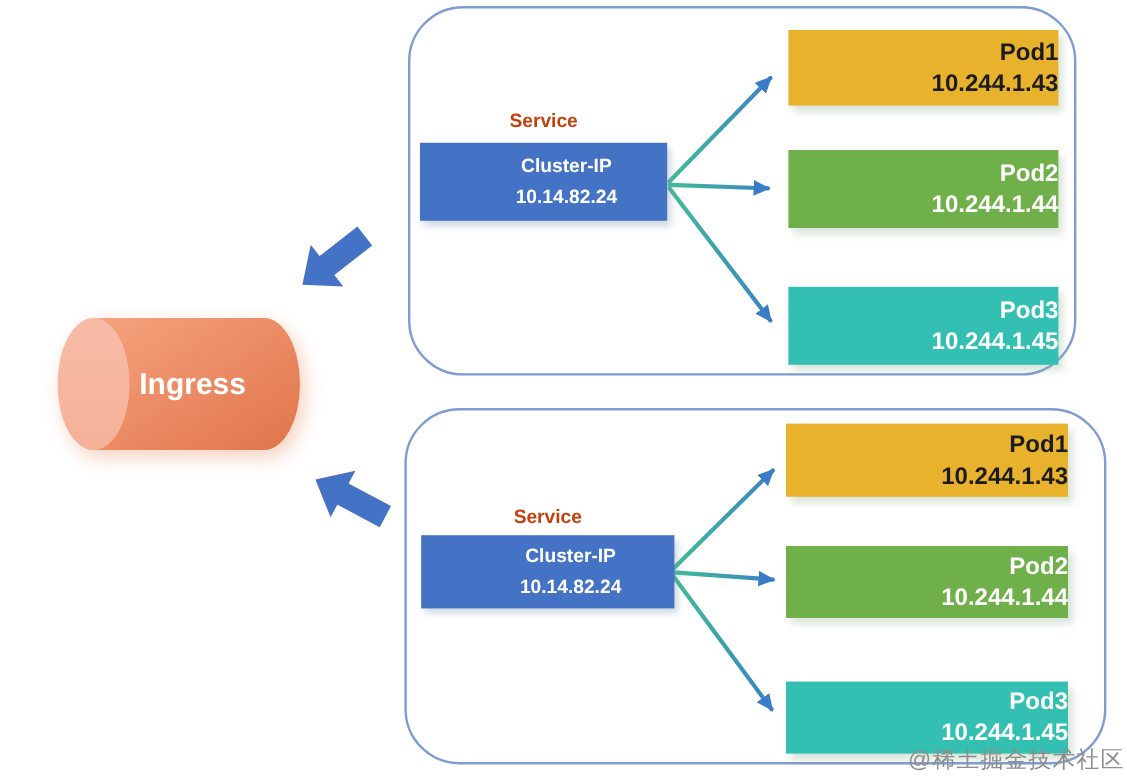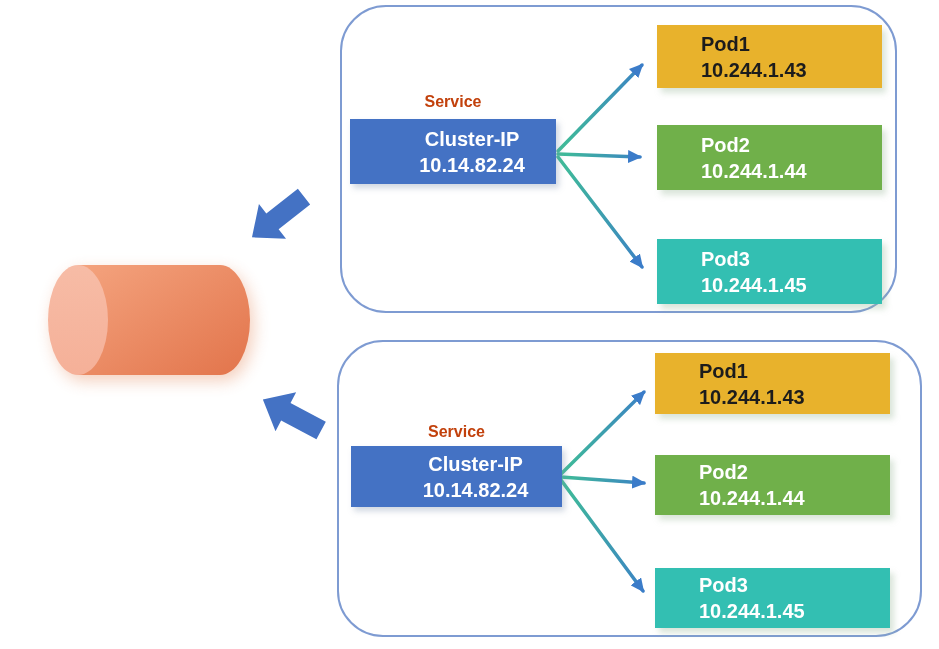--- a/index.html
+++ b/index.html
@@ -11,25 +11,25 @@
   #group2{left:337px;top:340px;width:585px;height:297px;}
 
   .group-svg{position:absolute;left:0;top:0;pointer-events:none;}
 
   .service-label{position:absolute;text-align:center;font-size:16px;font-weight:bold;color:#c2410c;}
   #group1 .service-label{left:8px;top:86px;width:206px;}
   #group2 .service-label{left:12px;top:81px;width:211px;}
 
   .cluster-box{position:absolute;background:#4472C4;color:#ffffff;display:flex;flex-direction:column;
     justify-content:center;align-items:center;padding-left:38px;box-sizing:border-box;
-    font-weight:bold;font-size:20px;line-height:26px;box-shadow:3px 4px 6px rgba(120,140,170,0.35);}
+    font-weight:bold;font-size:16px;line-height:26px;box-shadow:3px 4px 6px rgba(120,140,170,0.35);}
   #group1 .cluster-box{left:8px;top:112px;width:206px;height:65px;}
   #group2 .cluster-box{left:12px;top:104px;width:211px;height:61px;}
 
-  .pod{position:absolute;display:flex;flex-direction:column;justify-content:center;align-items:flex-start;
+  .pod{position:absolute;display:flex;flex-direction:column;justify-content:center;align-items:flex-end;
     padding-left:44px;box-sizing:border-box;font-weight:bold;font-size:20px;line-height:26px;
     box-shadow:4px 5px 6px rgba(150,180,150,0.35);}
   #group1 .pod{left:315px;width:225px;}
   #group2 .pod{left:316px;width:235px;}
 
   .cylinder-wrap{position:absolute;left:38px;top:258px;width:224px;height:128px;
     filter:drop-shadow(4px 6px 8px rgba(230,150,110,0.45));}
   .cylinder-label{position:absolute;left:40px;top:2px;width:165px;height:120px;display:flex;
     justify-content:center;align-items:center;color:#ffffff;font-weight:bold;font-size:25px;}
 
@@ -52,20 +52,21 @@
           <stop offset="1" stop-color="#E2744B"></stop>
         </linearGradient>
         <linearGradient id="cylCap" x1="0" y1="0" x2="0" y2="1">
           <stop offset="0" stop-color="#F7BCA6"></stop>
           <stop offset="1" stop-color="#F5B098"></stop>
         </linearGradient>
       </defs>
       <path d="M40,7 L182,7 A30,55 0 0 1 182,117 L40,117 Z" fill="url(#cylBody)"></path>
       <ellipse cx="40" cy="62" rx="30" ry="55" fill="url(#cylCap)"></ellipse>
     </svg>
+    <div class="cylinder-label">Ingress</div>
   </div>
 
   <svg id="block-arrow-1" class="block-arrow" width="70" height="50" viewBox="0 0 70 50">
     <polygon points="0,25 26,3 26,15 66,15 66,35 26,35 26,47" transform="rotate(-38 33 25)" fill="#4472C4"></polygon>
   </svg>
 
   <svg id="block-arrow-2" class="block-arrow" width="70" height="50" viewBox="0 0 70 50">
     <polygon points="0,25 26,3 26,15 66,15 66,35 26,35 26,47" transform="rotate(28 33 25)" fill="#4472C4"></polygon>
   </svg>
 
@@ -136,13 +137,14 @@
     <div class="pod" style="top: 113px; height: 60px; background: rgb(112, 176, 74); color: rgb(255, 255, 255);">
       <div>Pod2</div>
       <div>10.244.1.44</div>
     </div>
     <div class="pod" style="top: 226px; height: 60px; background: rgb(51, 191, 178); color: rgb(255, 255, 255);">
       <div>Pod3</div>
       <div>10.244.1.45</div>
     </div>
   </div>
 
+  <div class="watermark">@稀土掘金技术社区</div>
 </div>
 
 </body></html>

